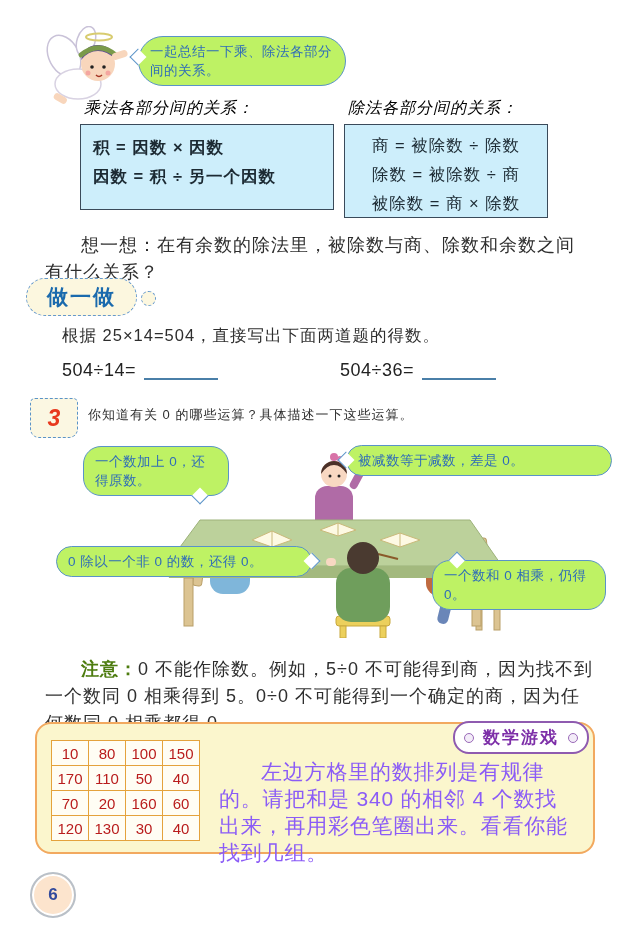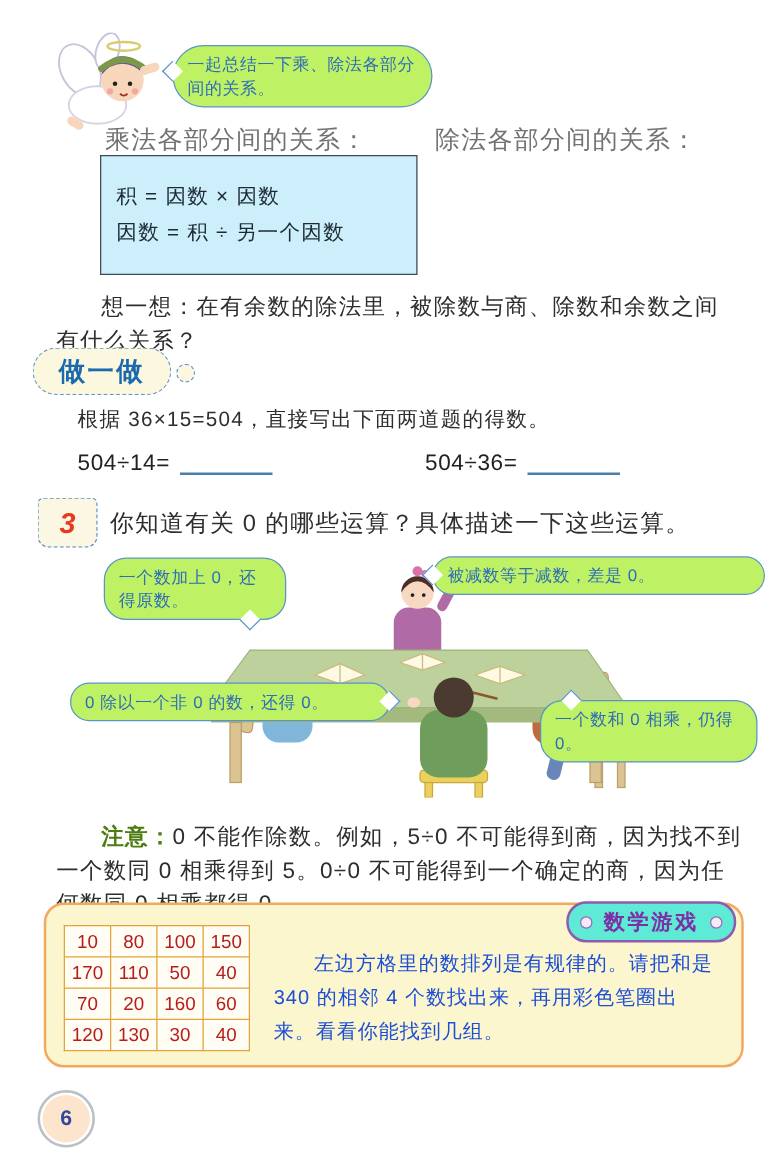--- a/index.html
+++ b/index.html
@@ -14,26 +14,26 @@
         border-left:1.6px solid #5a93c8;border-bottom:1.6px solid #5a93c8;z-index:7;}
   .tail-left{left:-7px;top:14px;transform:rotate(45deg);}
   .tail-right{right:-7px;top:8px;transform:rotate(225deg);}
   .tail-bottom{bottom:-7px;right:22px;transform:rotate(-45deg);}
   .tail-top{top:-7px;left:18px;transform:rotate(135deg);}
 
   .angel{position:absolute;left:36px;top:26px;z-index:4;}
   .angel-bubble{left:138px;top:36px;width:184px;border-radius:26px;}
 
   
-  .rel-heading{position:absolute;font-size:20px;letter-spacing:1px;color:#737373;}
+  .rel-heading{position:absolute;font-size:16px;letter-spacing:1px;color:#000000;font-style:italic;}
   .h-mult{left:84px;top:98px;}
   .h-div{left:348px;top:98px;}
   .rel-box{position:absolute;background:#cdeefb;border:1.8px solid #3a4a5a;
            font-size:16.5px;letter-spacing:1px;color:#1c2a33;}
-  .box-mult{left:80px;top:124px;width:240px;height:76px;padding:18px 0 0 12px;}
+  .box-mult{left:80px;top:124px;width:240px;height:76px;padding:8px 0 0 12px;font-weight:bold;}
   .box-div{left:344px;top:124px;width:202px;height:86px;padding-top:6px;text-align:center;}
   .rel-box div{white-space:nowrap;line-height:29px;}
 
   
   .para{position:absolute;font-size:18px;line-height:27px;letter-spacing:1px;
         text-indent:2em;color:#2e2e2e;}
   .think-para{left:45px;top:214px;width:548px;}
   .note-para{left:45px;top:638px;width:550px;}
   .note-label{color:#4d7c0f;font-weight:bold;}
 
@@ -48,45 +48,45 @@
   .problem{position:absolute;top:358px;font-size:18px;letter-spacing:0.5px;color:#222;}
   .p1{left:62px;} .p2{left:340px;}
   .blank{display:inline-block;width:74px;height:20px;border-bottom:2px solid #4a7fa8;
          margin-left:8px;vertical-align:-4px;}
 
   
   .q3-icon{position:absolute;left:30px;top:398px;width:46px;height:38px;background:#fbf7e2;
            border:1.7px dashed #5a93c8;border-radius:5px 5px 9px 9px;display:flex;
            align-items:center;justify-content:center;z-index:2;}
   .q3-num{color:#e8391f;font-size:23px;font-weight:bold;font-style:italic;}
-  .q3-text{position:absolute;left:88px;top:406px;font-size:19px;letter-spacing:1px;}
+  .q3-text{position:absolute;left:88px;top:406px;font-size:13px;letter-spacing:1px;}
 
   
   .scene-wrap{position:absolute;left:0;top:438px;width:625px;height:200px;margin-left:28px;}
   .scene{position:absolute;left:112px;top:12px;}
   .b1{left:55px;top:8px;width:122px;}
   .b2{left:318px;top:7px;width:242px;white-space:nowrap;}
   .b3{left:28px;top:108px;width:232px;white-space:nowrap;}
   .b4{left:404px;top:122px;width:150px;}
 
   
   .game-box{position:absolute;left:35px;top:722px;width:556px;height:128px;
             background:#fbf6cd;border:2.5px solid #f2a95f;border-radius:16px;}
-  .game-badge{position:absolute;top:-3px;right:4px;background:#5eead4;
+  .game-badge{position:absolute;top:-3px;right:4px;background:#ffffff;
               border:2px solid #8f5bb0;border-radius:16px;padding:3px 28px;
               color:#7d2fa8;font-size:17px;font-weight:bold;letter-spacing:2px;}
   .game-badge::before,.game-badge::after{content:"";position:absolute;top:50%;
               transform:translateY(-50%);width:8px;height:8px;border:1.5px solid #9a6ab8;
               border-radius:50%;background:#f3ecf8;}
   .game-badge::before{left:9px;} .game-badge::after{right:9px;}
   .grid-table{position:absolute;left:14px;top:16px;border-collapse:collapse;}
   .grid-table td{width:36px;height:24px;border:1.7px solid #e4a23c;background:#fffdf4;
                  text-align:center;font-size:15px;color:#b91c1c;padding:0;}
-  .game-text{position:absolute;left:182px;top:34px;width:356px;font-size:16px;
-             line-height:27px;letter-spacing:0.8px;text-indent:2em;color:#1d4ed8;}
+  .game-text{position:absolute;left:182px;top:34px;width:356px;font-size:21px;
+             line-height:27px;letter-spacing:0.8px;text-indent:2em;color:#8b5cf6;}
 
   
   .page-num{position:absolute;left:30px;top:872px;width:42px;height:42px;border-radius:50%;
             background:#fce4cd;border:2px solid #b9c0c8;display:flex;align-items:center;
             justify-content:center;color:#31499c;font-size:17px;font-weight:bold;
             box-shadow:0 0 0 2px #fff inset;}
 </style>
 </head>
 <body>
 
@@ -116,25 +116,30 @@
     <span>一起总结一下乘、除法各部分间的关系。</span>
   </div>
 
   <div class="rel-heading h-mult">乘法各部分间的关系：</div>
   <div class="rel-heading h-div">除法各部分间的关系：</div>
 
   <div class="rel-box box-mult">
     <div>积 = 因数 × 因数</div>
     <div>因数 = 积 ÷ 另一个因数</div>
   </div>
+  <div class="rel-box box-div">
+    <div>商 = 被除数 ÷ 除数</div>
+    <div>除数 = 被除数 ÷ 商</div>
+    <div>被除数 = 商 × 除数</div>
+  </div>
 
   <p class="para think-para">想一想：在有余数的除法里，被除数与商、除数和余数之间有什么关系？</p>
 
   <div class="do-badge">做一做</div>
-  <div class="instruction">根据 36×15=504，直接写出下面两道题的得数。</div>
+  <div class="instruction">根据 25×14=504，直接写出下面两道题的得数。</div>
 
   <div class="problem p1">
     <span>504÷14=</span><span class="blank"></span>
   </div>
   <div class="problem p2">
     <span>504÷36=</span><span class="blank"></span>
   </div>
 
   <div class="q3-icon">
     <span class="q3-num">3</span>

